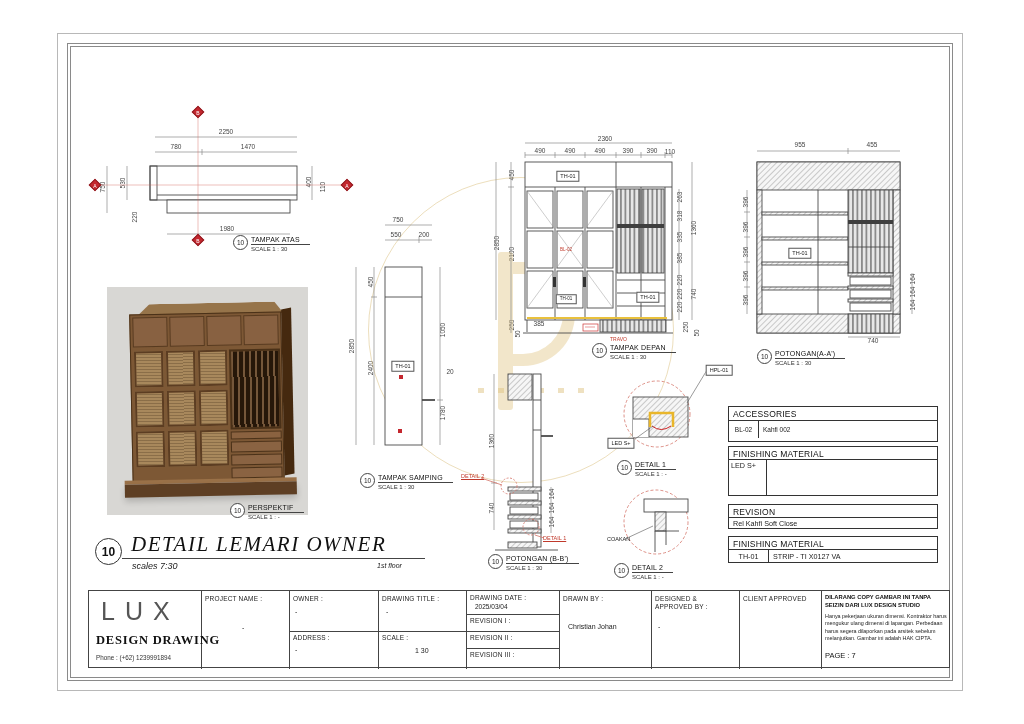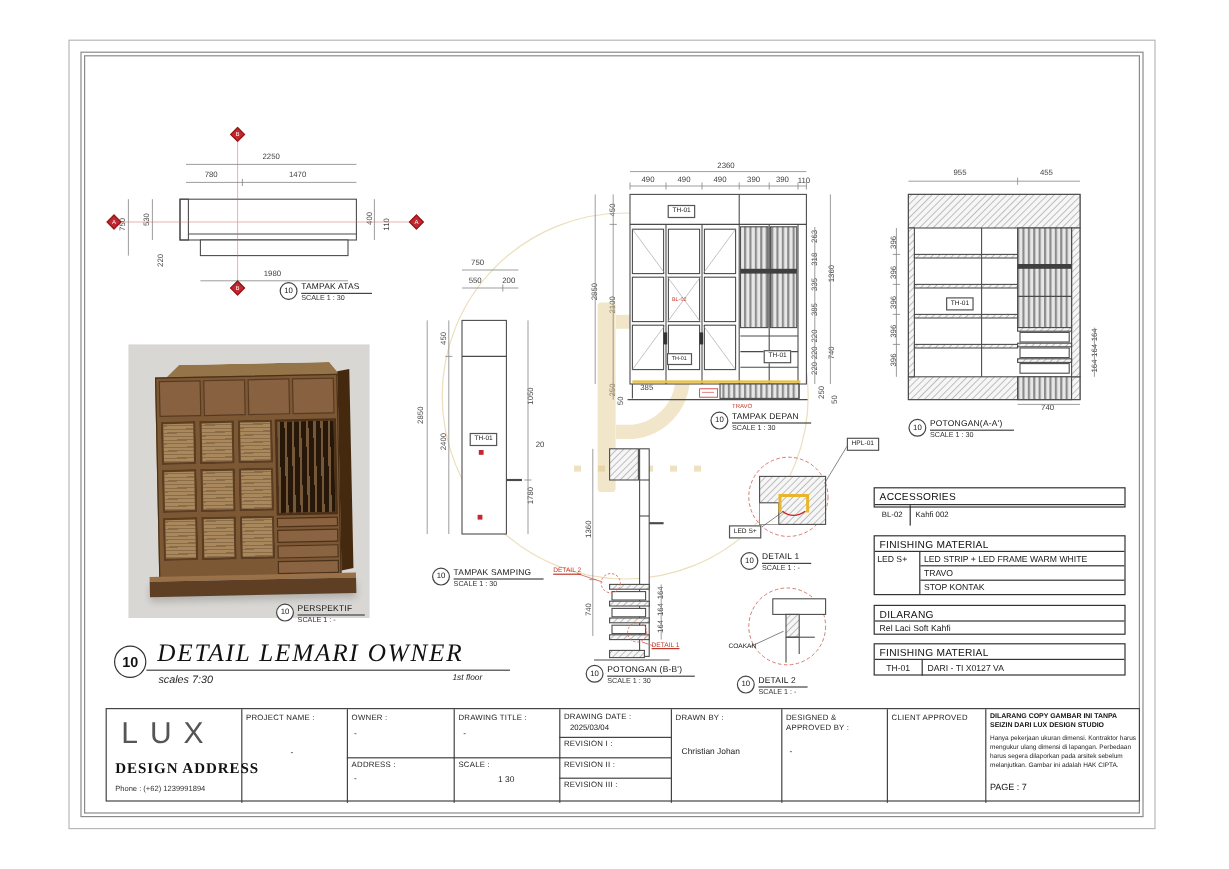--- a/index.html
+++ b/index.html
@@ -407,47 +407,42 @@
     </span>
 </div>
 <div class="vlab" style="left:614px;top:563px">
   <span class="c">10</span>
   <span class="t">
       <span class="n">DETAIL 2</span>
       <span class="s">SCALE 1 : -</span>
     </span>
 </div>
 
-<div class="tblbox" style="left:728px;top:406px;width:210px;height:17px">
+<div class="tblbox" style="left:728px;top:406px;width:210px;height:36px">
   <div class="th" style="height:14px;padding:2px 4px">ACCESSORIES</div>
   <div style="display:flex;height:17px">
     <div class="tcell br" style="width:30px;justify-content:center;font-size:6.5px">BL-02</div>
     <div class="tcell" style="padding-left:4px;font-size:6.5px">Kahfi 002</div>
   </div>
 </div>
 <div class="tblbox" style="left:728px;top:446px;width:210px;height:50px">
   <div class="th" style="height:13px;padding:2px 4px">FINISHING MATERIAL</div>
   <div style="display:flex;height:35px">
     <div class="br" style="width:38px;font-size:7.2px;color:#222;padding:1px 2px">LED S+</div>
-    <div style="flex:1;display:flex;flex-direction:column">
-      <div class="tcell bb" style="height:12px;padding-left:3px">LED STRIP + LED FRAME WARM WHITE</div>
-      <div class="tcell bb" style="height:12px;padding-left:3px">TRAVO</div>
-      <div class="tcell" style="height:11px;padding-left:3px">STOP KONTAK</div>
-    </div>
   </div>
 </div>
 <div class="tblbox" style="left:728px;top:504px;width:210px;height:25px">
-  <div class="th" style="height:13px;padding:2px 4px">DILARANG</div>
-  <div class="tcell" style="height:11px;padding-left:4px">Rel Laci Soft Kahfi</div>
+  <div class="th" style="height:13px;padding:2px 4px">REVISION</div>
+  <div class="tcell" style="height:11px;padding-left:4px">Rel Kahfi Soft Close</div>
 </div>
 <div class="tblbox" style="left:728px;top:536px;width:210px;height:27px">
   <div class="th" style="height:13px;padding:2px 4px">FINISHING MATERIAL</div>
   <div style="display:flex;height:13px">
     <div class="tcell br" style="width:40px;justify-content:center">TH-01</div>
-    <div class="tcell" style="padding-left:4px">DARI - TI X0127 VA</div>
+    <div class="tcell" style="padding-left:4px">STRIP - TI X0127 VA</div>
   </div>
 </div>
 
 <div class="abs" style="left:95px;top:538px;width:27px;height:27px;border:1.4px solid #333;border-radius:50%;display:flex;align-items:center;justify-content:center;z-index:6">
   <span style="font-size:12px;font-weight:bold;color:#111">10</span>
 </div>
 <div class="abs" style="left:131px;top:532px;font-family:'Liberation Serif',serif;font-style:italic;font-size:21px;letter-spacing:1.5px;color:#111;z-index:6">DETAIL LEMARI OWNER</div>
 <div class="abs" style="left:122px;top:558px;width:303px;height:1px;background:#444;z-index:6"></div>
 <div class="abs" style="left:132px;top:561px;font-size:9px;font-style:italic;color:#222;z-index:6">scales 7:30</div>
 <div class="abs" style="left:377px;top:562px;font-size:7px;font-style:italic;color:#222;z-index:6">1st floor</div>
@@ -461,21 +456,21 @@
   <div class="tb-line" style="left:562px;top:0;width:1px;height:78px"></div>
   <div class="tb-line" style="left:650px;top:0;width:1px;height:78px"></div>
   <div class="tb-line" style="left:732px;top:0;width:1px;height:78px"></div>
   <div class="tb-line" style="left:200px;top:40px;width:90px;height:1px"></div>
   <div class="tb-line" style="left:289px;top:40px;width:89px;height:1px"></div>
   <div class="tb-line" style="left:377px;top:23px;width:94px;height:1px"></div>
   <div class="tb-line" style="left:377px;top:40px;width:94px;height:1px"></div>
   <div class="tb-line" style="left:377px;top:57px;width:94px;height:1px"></div>
 
   <div class="abs" style="left:12px;top:6px;font-size:25px;font-weight:300;letter-spacing:10px;color:#555">LUX</div>
-  <div class="abs" style="left:7px;top:42px;font-family:'Liberation Serif',serif;font-size:12.5px;font-weight:600;letter-spacing:.8px;color:#111">DESIGN ADDRESS</div>
+  <div class="abs" style="left:7px;top:42px;font-family:'Liberation Serif',serif;font-size:12.5px;font-weight:600;letter-spacing:.8px;color:#111">DESIGN DRAWING</div>
   <div class="abs" style="left:7px;top:63px;font-size:6.3px;color:#333">Phone : (+62) 1239991894</div>
 
   <span class="tb-label" style="left:116px;top:4px">PROJECT NAME :</span>
   <span class="tb-value" style="left:153px;top:33px">-</span>
   <span class="tb-label" style="left:204px;top:4px">OWNER :</span>
   <span class="tb-value" style="left:206px;top:17px">-</span>
   <span class="tb-label" style="left:204px;top:43px">ADDRESS :</span>
   <span class="tb-value" style="left:206px;top:55px">-</span>
   <span class="tb-label" style="left:293px;top:4px">DRAWING TITLE :</span>
   <span class="tb-value" style="left:297px;top:17px">-</span>

